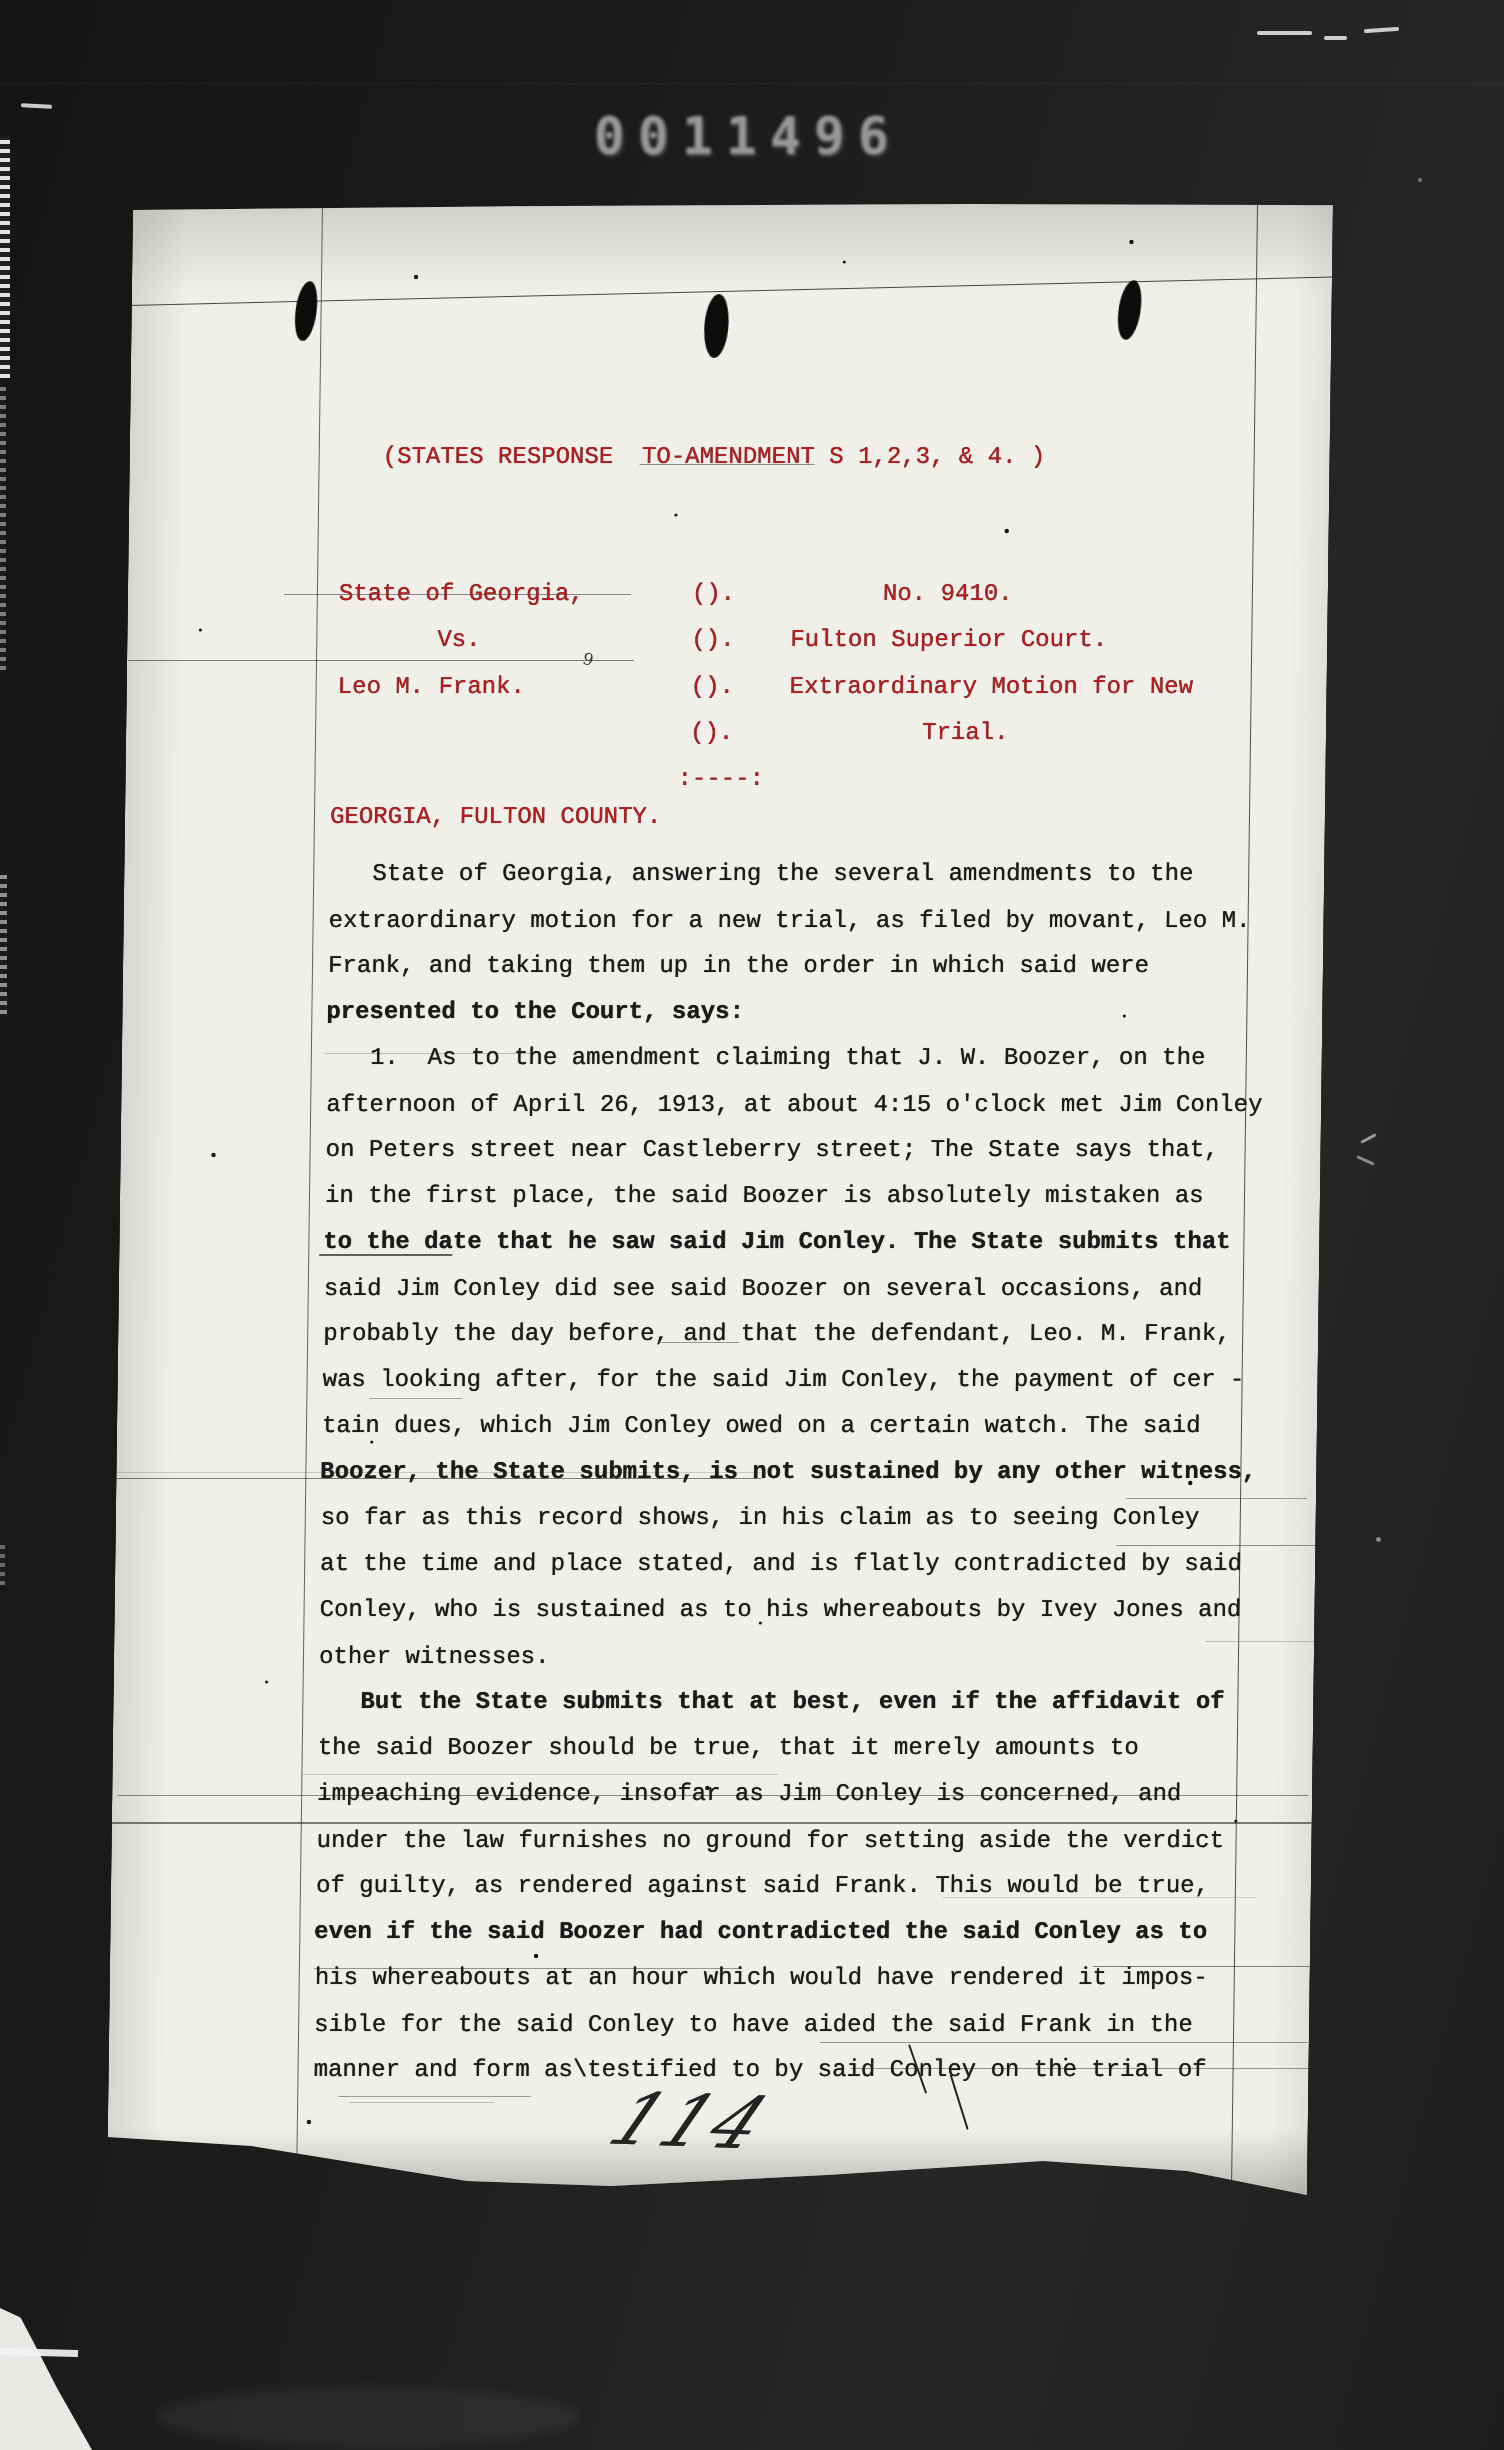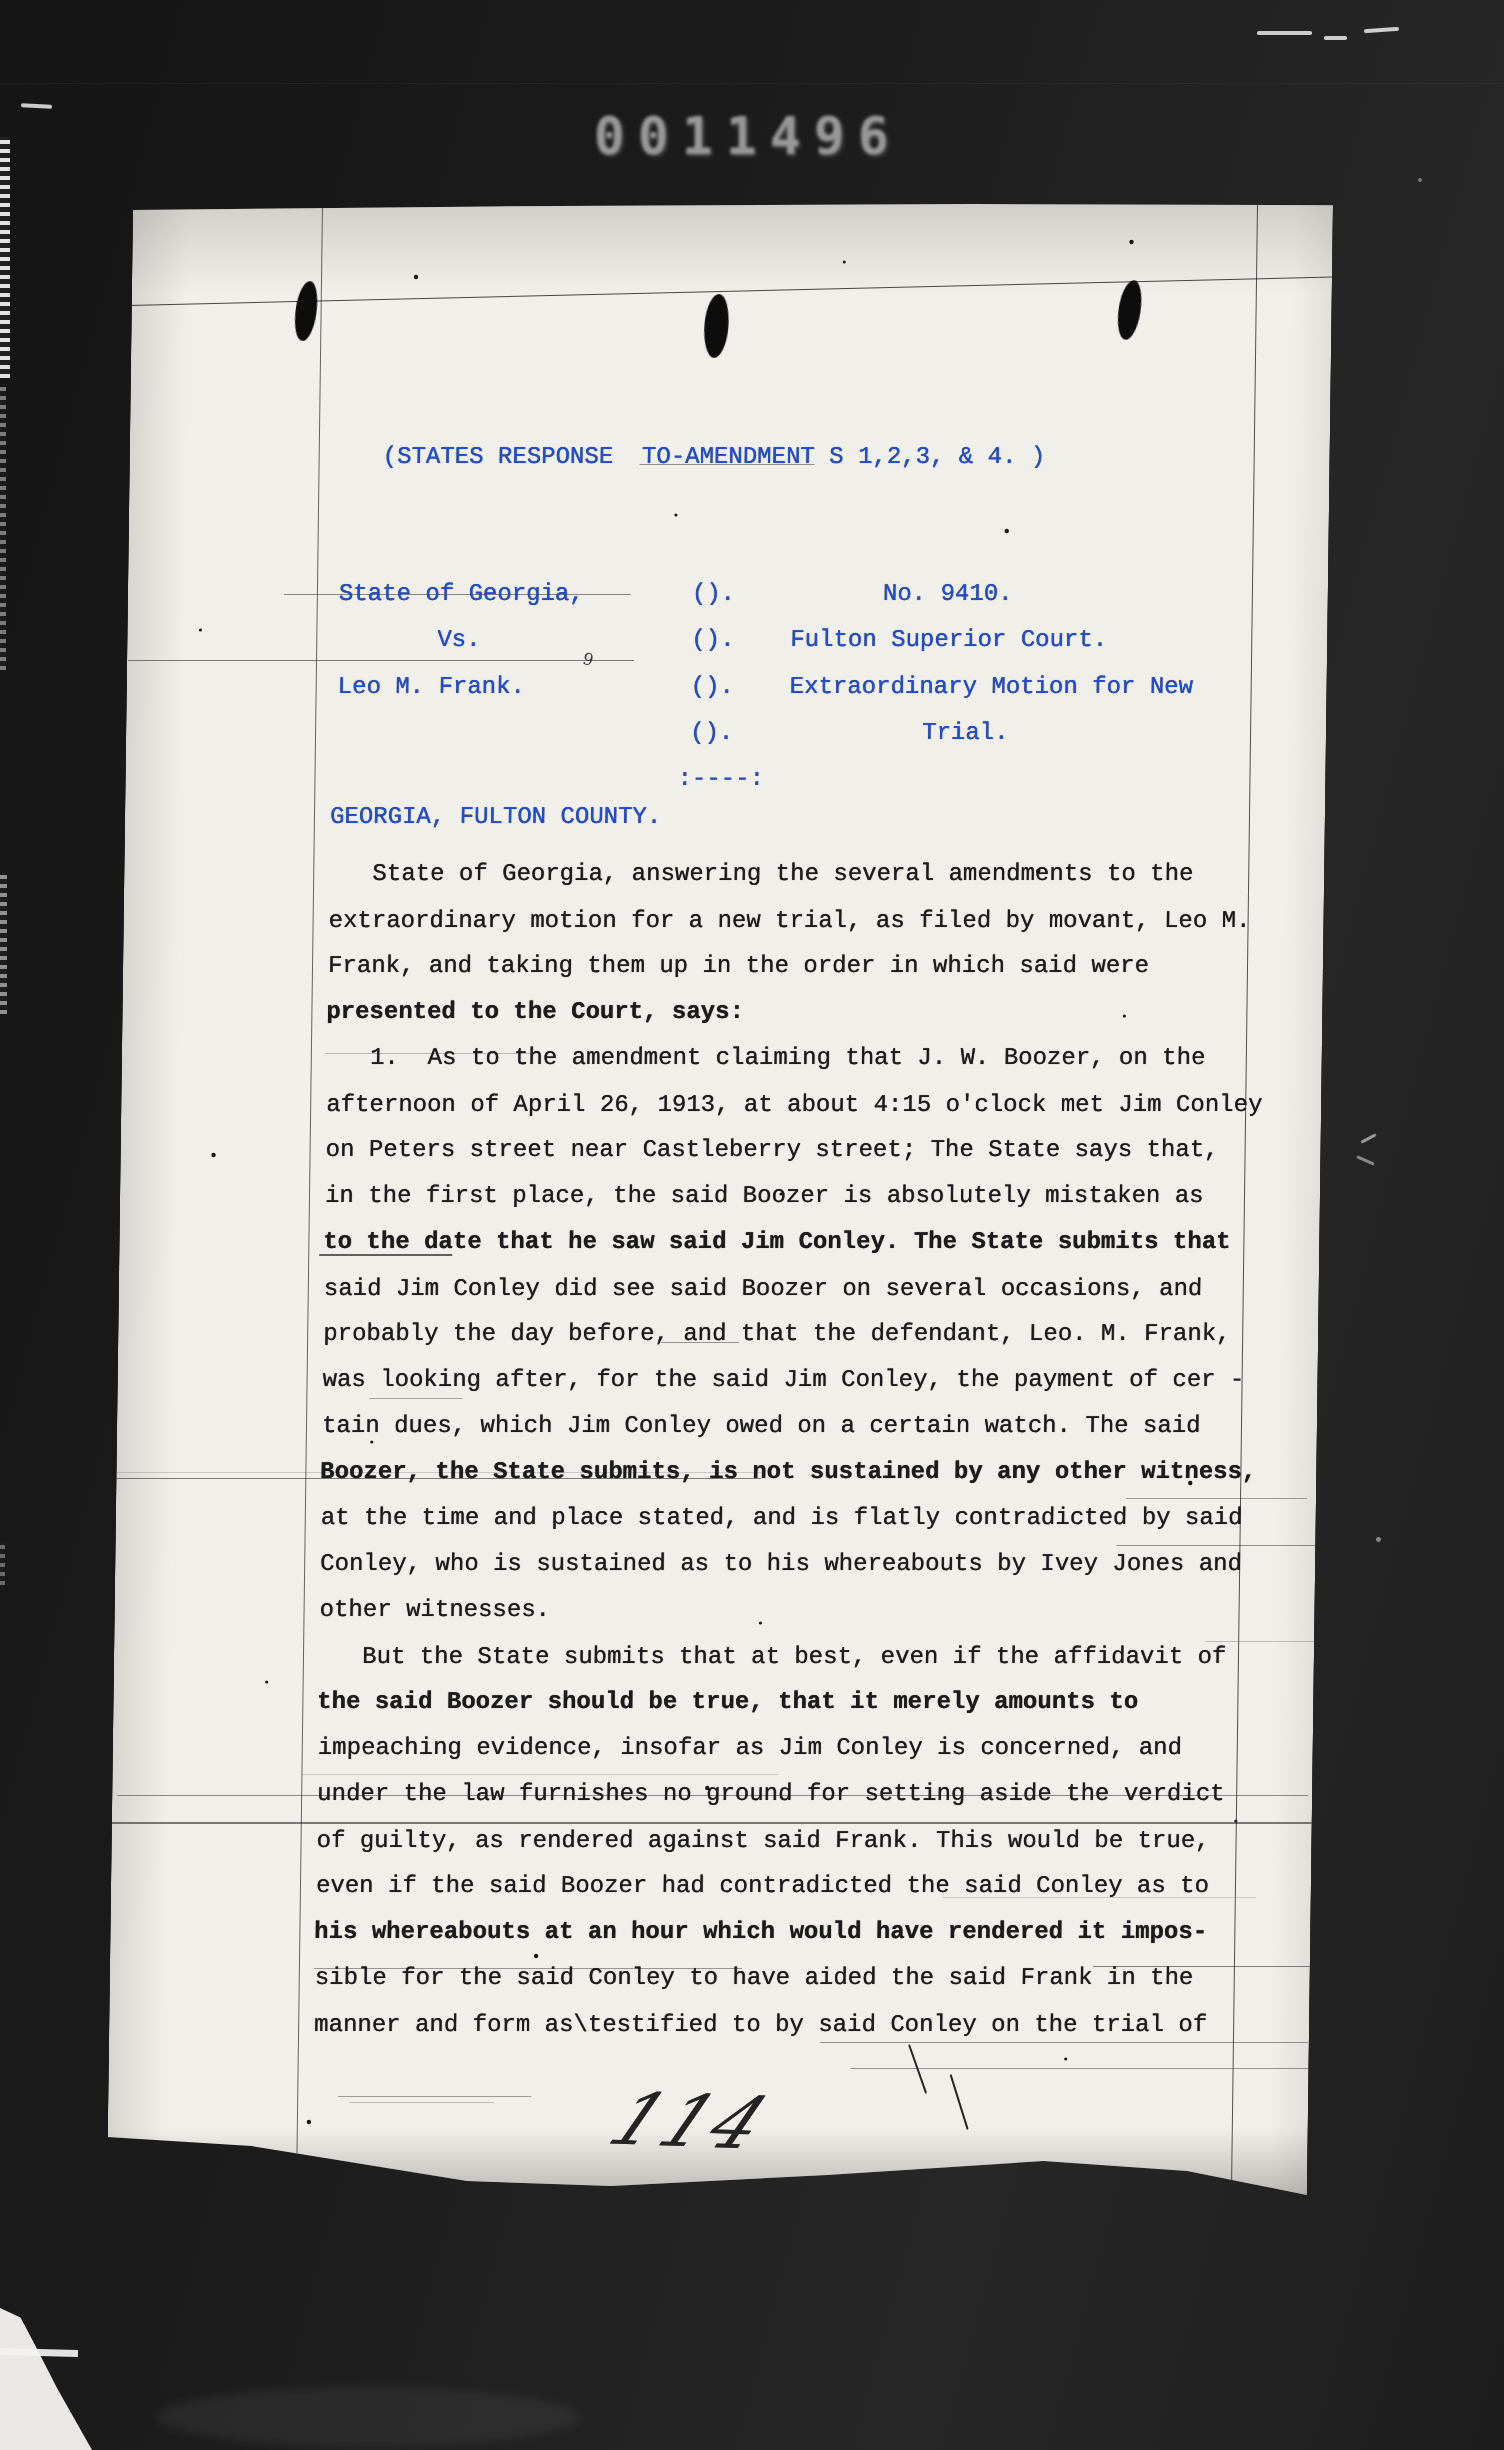--- a/index.html
+++ b/index.html
@@ -45,21 +45,21 @@
       linear-gradient(270deg,rgba(110,110,105,.12),rgba(110,110,105,0) 39px),
       linear-gradient(0deg,rgba(85,85,80,.4),rgba(85,85,80,0) 78px);
   }
   .rule{position:absolute;top:0;height:100%;width:1.2px;background:rgba(45,45,45,.72);}
   .rule-left{left:189px;}
   .rule-right{left:1124px;background:rgba(40,40,40,.8);}
   .brad{position:absolute;background:#0d0d0d;border-radius:52% 48% 50% 50%/48% 52% 48% 52%;filter:blur(0.2px);}
   .brad-line{position:absolute;left:-7.2px;top:101px;width:1214px;height:1.2px;background:rgba(28,28,28,.8);transform:rotate(-1.35deg);transform-origin:0 0;}
   .art{position:absolute;height:1.2px;background:rgba(45,45,45,.55);}
   
-  .tw{position:absolute;font-size:24px;line-height:26.5px;color:#1d4ed8;white-space:pre;
+  .tw{position:absolute;font-size:24px;line-height:26.5px;color:#b91c1c;white-space:pre;
       text-shadow:0 0 0.8px rgba(15,15,15,.72),0.4px 0.2px 0 rgba(25,25,25,.35);}
   .body-text{position:absolute;left:205px;top:656px;font-size:24px;color:#1b1b1b;}
   .body-text .tline{height:46px;white-space:pre;text-shadow:0 0 0.8px rgba(15,15,15,.72),0.4px 0.2px 0 rgba(25,25,25,.35);}
   .body-text .tline:nth-child(4n+2){transform:translateY(0.6px);}
   .body-text .tline:nth-child(5n+4){transform:translateX(-1.2px);font-weight:bold;}
   .page-number{
     position:absolute;left:508px;top:1876px;
     font-family:"DejaVu Serif",serif;font-style:italic;font-size:71px;color:#242424;
     transform:skewX(-24deg) rotate(2deg);letter-spacing:4.8px;font-weight:500;
     text-shadow:0 0 0.6px rgba(20,20,20,.6);
@@ -167,20 +167,21 @@
         <div class="tline">   1.  As to the amendment claiming that J. W. Boozer, on the</div>
         <div class="tline">afternoon of April 26, 1913, at about 4:15 o'clock met Jim Conley</div>
         <div class="tline">on Peters street near Castleberry street; The State says that,</div>
         <div class="tline">in the first place, the said Boozer is absolutely mistaken as</div>
         <div class="tline">to the date that he saw said Jim Conley. The State submits that</div>
         <div class="tline">said Jim Conley did see said Boozer on several occasions, and</div>
         <div class="tline">probably the day before, and that the defendant, Leo. M. Frank,</div>
         <div class="tline">was looking after, for the said Jim Conley, the payment of cer -</div>
         <div class="tline">tain dues, which Jim Conley owed on a certain watch. The said</div>
         <div class="tline">Boozer, the State submits, is not sustained by any other witness,</div>
+        <div class="tline">so far as this record shows, in his claim as to seeing Conley</div>
         <div class="tline">at the time and place stated, and is flatly contradicted by said</div>
         <div class="tline">Conley, who is sustained as to his whereabouts by Ivey Jones and</div>
         <div class="tline">other witnesses.</div>
         <div class="tline">   But the State submits that at best, even if the affidavit of</div>
         <div class="tline">the said Boozer should be true, that it merely amounts to</div>
         <div class="tline">impeaching evidence, insofar as Jim Conley is concerned, and</div>
         <div class="tline">under the law furnishes no ground for setting aside the verdict</div>
         <div class="tline">of guilty, as rendered against said Frank. This would be true,</div>
         <div class="tline">even if the said Boozer had contradicted the said Conley as to</div>
         <div class="tline">his whereabouts at an hour which would have rendered it impos-</div>

